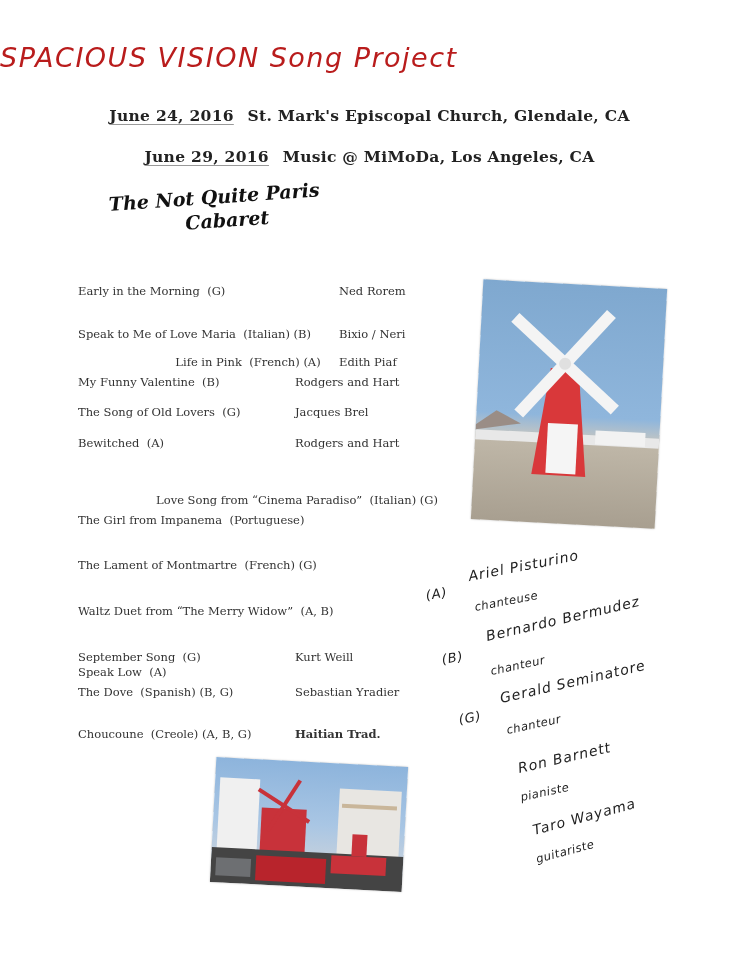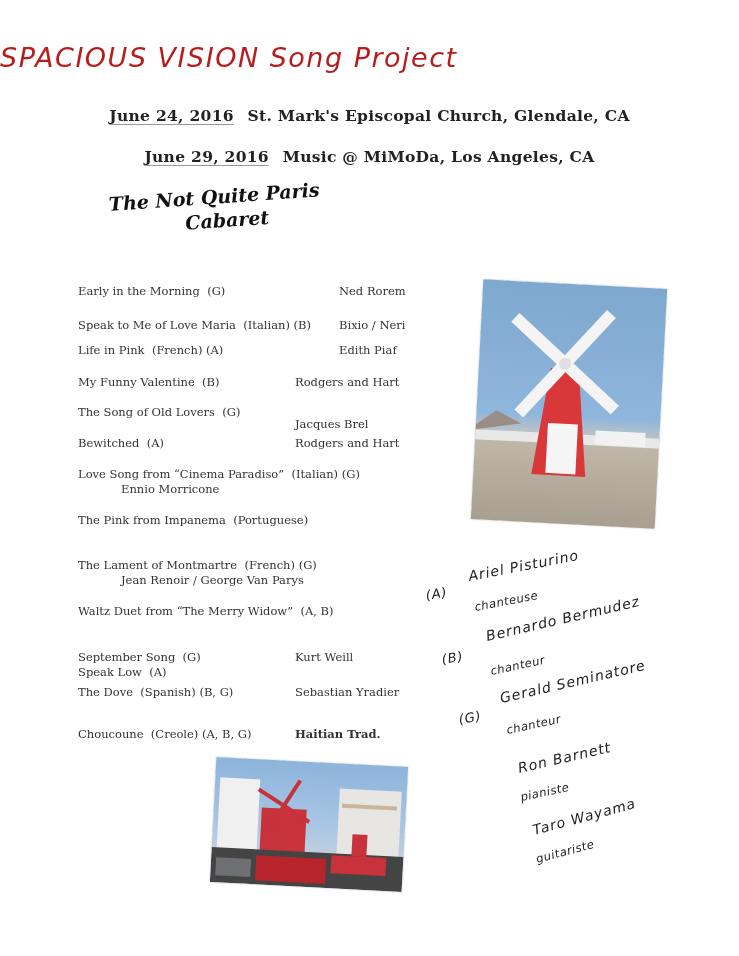--- a/index.html
+++ b/index.html
@@ -66,58 +66,56 @@
 <div class="abs subtitle">
   <span>The Not Quite Paris</span>
   <span class="l2">Cabaret</span>
 </div>
 
 <div class="abs song" style="top:284px; width:340px;">
   <span class="t">Early in the Morning</span>&nbsp;
   <span>(G)</span>
   <span class="c" style="left:261px;top:0;text-align:right;">Ned Rorem</span>
 </div>
-<div class="abs song" style="top:318px; width:340px;">
+<div class="abs song" style="top:327px; width:340px;">
   <span class="t">Speak to Me of Love Maria</span>&nbsp;
   <span>(Italian) (B)</span>
   <span class="c" style="left:261px;top:0;">Bixio / Neri</span>
 </div>
-<div class="abs song" style="top:343px; width:340px;">
+<div class="abs song" style="top:355px; width:340px;text-align:center;">
   <span class="t">Life in Pink</span>&nbsp;
   <span>(French) (A)</span>
   <span class="c" style="left:261px;top:0;">Edith Piaf</span>
 </div>
 <div class="abs song" style="top:375px; width:340px;">
   <span class="t">My Funny Valentine</span>&nbsp;
   <span>(B)</span>
   <span class="c" style="left:217px;top:0;">Rodgers and Hart</span>
 </div>
 <div class="abs song" style="top:405px; width:340px;">
   <span class="t">The Song of Old Lovers</span>&nbsp;
   <span>(G)</span>
-  <span class="c" style="left:217px;top:0;margin-top:12px;">Jacques Brel</span>
+  <span class="c" style="left:217px;top:0;">Jacques Brel</span>
 </div>
 <div class="abs song" style="top:436px; width:340px;">
   <span class="t">Bewitched</span>&nbsp;
   <span>(A)</span>
   <span class="c" style="left:217px;top:0;">Rodgers and Hart</span>
 </div>
-<div class="abs song" style="top:467px; width:360px;">
+<div class="abs song" style="top:493px; width:360px;text-align:right;">
   <span class="t">Love Song from “Cinema Paradiso”</span>&nbsp;
   <span>(Italian) (G)</span>
-  <span class="sub">Ennio Morricone</span>
 </div>
 <div class="abs song" style="top:513px; width:360px;">
-  <span class="t">The Pink from Impanema</span>&nbsp;
+  <span class="t">The Girl from Impanema</span>&nbsp;
   <span>(Portuguese)</span>
 </div>
 <div class="abs song" style="top:558px; width:360px;">
   <span class="t">The Lament of Montmartre</span>&nbsp;
   <span>(French) (G)</span>
-  <span class="sub">Jean Renoir / George Van Parys</span>
 </div>
 <div class="abs song" style="top:604px; width:360px;">
   <span class="t">Waltz Duet from “The Merry Widow”</span>&nbsp;
   <span>(A, B)</span>
 </div>
 <div class="abs song" style="top:650px; width:340px;">
   <span class="t">September Song</span>&nbsp;
   <span>(G)</span>
   <span class="c" style="left:217px;top:0;">Kurt Weill</span>
   <br>

